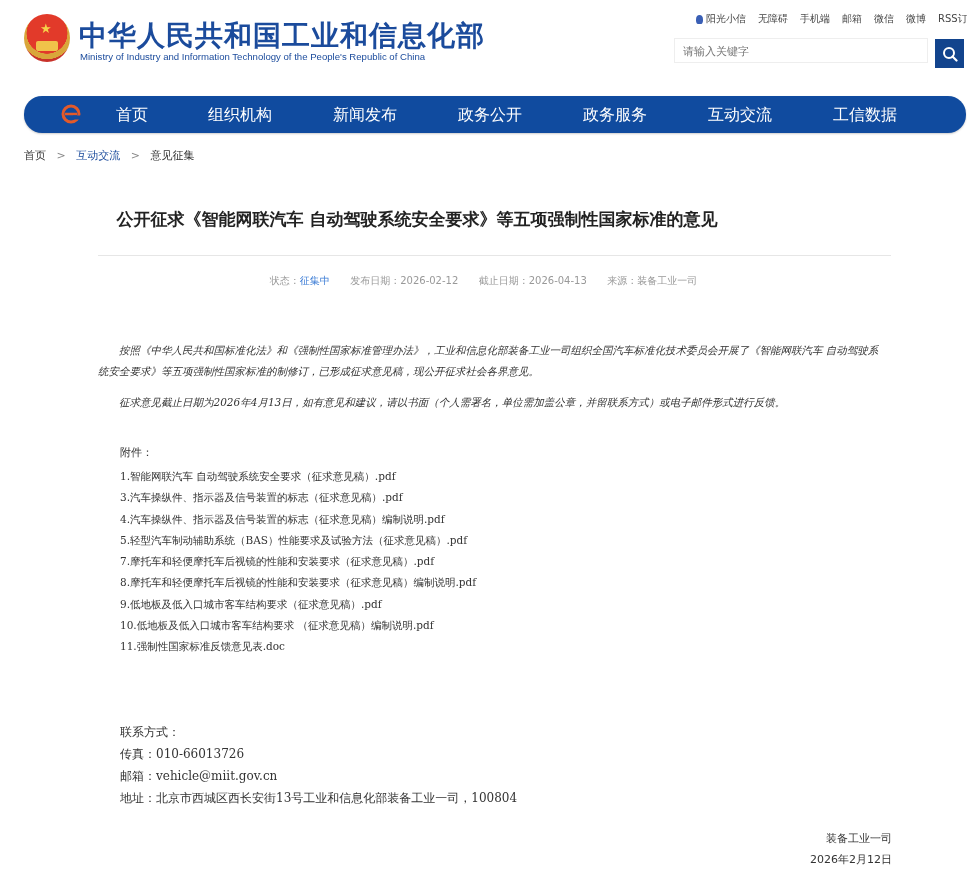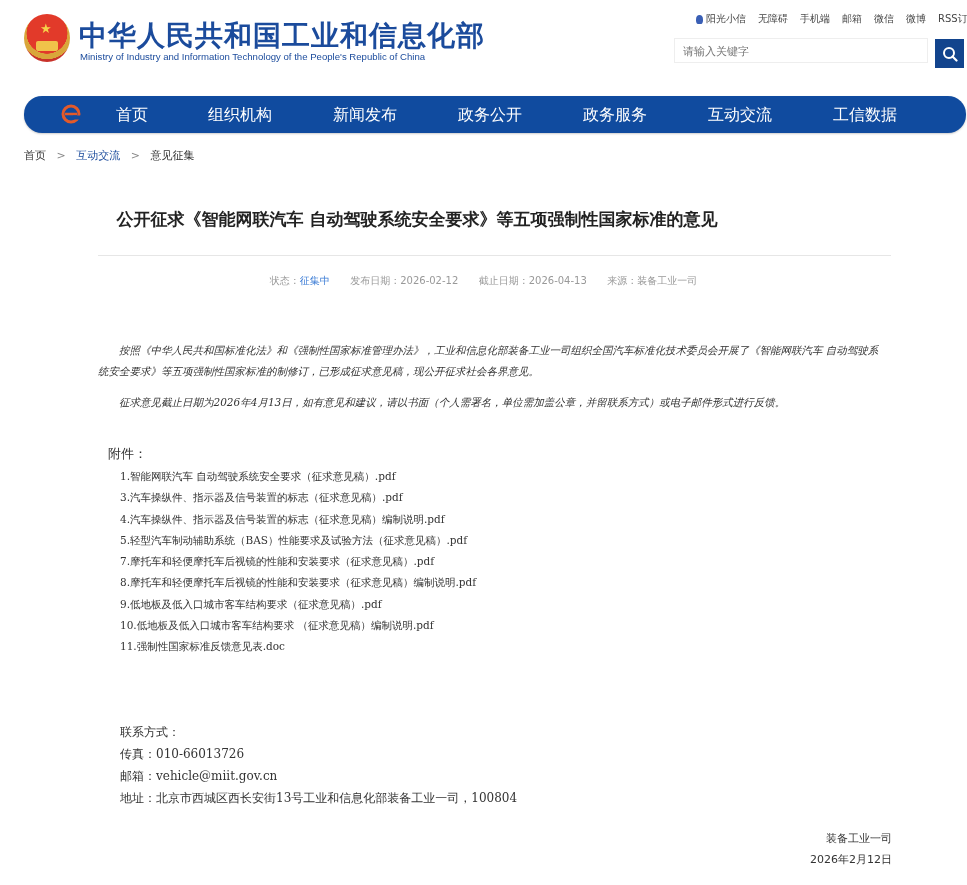--- a/index.html
+++ b/index.html
@@ -24,21 +24,21 @@
   .breadcrumb .sep { color:#888; margin:0 7px; }
   .breadcrumb .link { color:#1b4b9c; cursor:pointer; }
   .title { position:absolute; left:0; width:834px; top:208px; text-align:center; font-size:17px; font-weight:bold; color:#222; white-space:nowrap; }
   .divider { position:absolute; left:98px; top:255px; width:793px; height:1px; background:#e6e6e6; }
   .meta { position:absolute; left:0; width:967px; top:274px; text-align:center; font-size:10px; color:#999; white-space:nowrap; }
   .meta .status { color:#3a7bd5; }
   .meta .gap { display:inline-block; width:14px; }
   .body { position:absolute; left:98px; top:340px; width:790px; font-family:"DejaVu Serif", "Liberation Serif", serif; font-size:10.5px; color:#333; line-height:21px;font-style:italic; }
   .para { text-indent:2em; margin:0; }
   .para2 { text-indent:2em; margin:10px 0 0 0; }
-  .attach-head { position:absolute; left:108px; top:445px; font-family:Liberation Sans, sans-serif; font-size:13px; color:#333; }
+  .attach-head { position:absolute; left:120px; top:445px; font-family:Liberation Sans, sans-serif; font-size:11px; color:#333; }
   .attach-list { position:absolute; left:120px; top:466px; font-family:"DejaVu Serif", "Liberation Serif", serif; font-size:10.5px; color:#333; line-height:21.3px; white-space:nowrap; }
   .attach-list .att { cursor:pointer; }
   .contact { position:absolute; left:120px; top:721px; font-family:"DejaVu Serif", "Liberation Serif", serif; font-size:12px; color:#333; line-height:22px; white-space:nowrap; }
   .sign { position:absolute; left:810px; top:828px; font-size:11px; color:#333; line-height:21px; text-align:right; white-space:nowrap; }
 </style>
 </head>
 <body>
 
 <div class="header">
   <div class="emblem">

